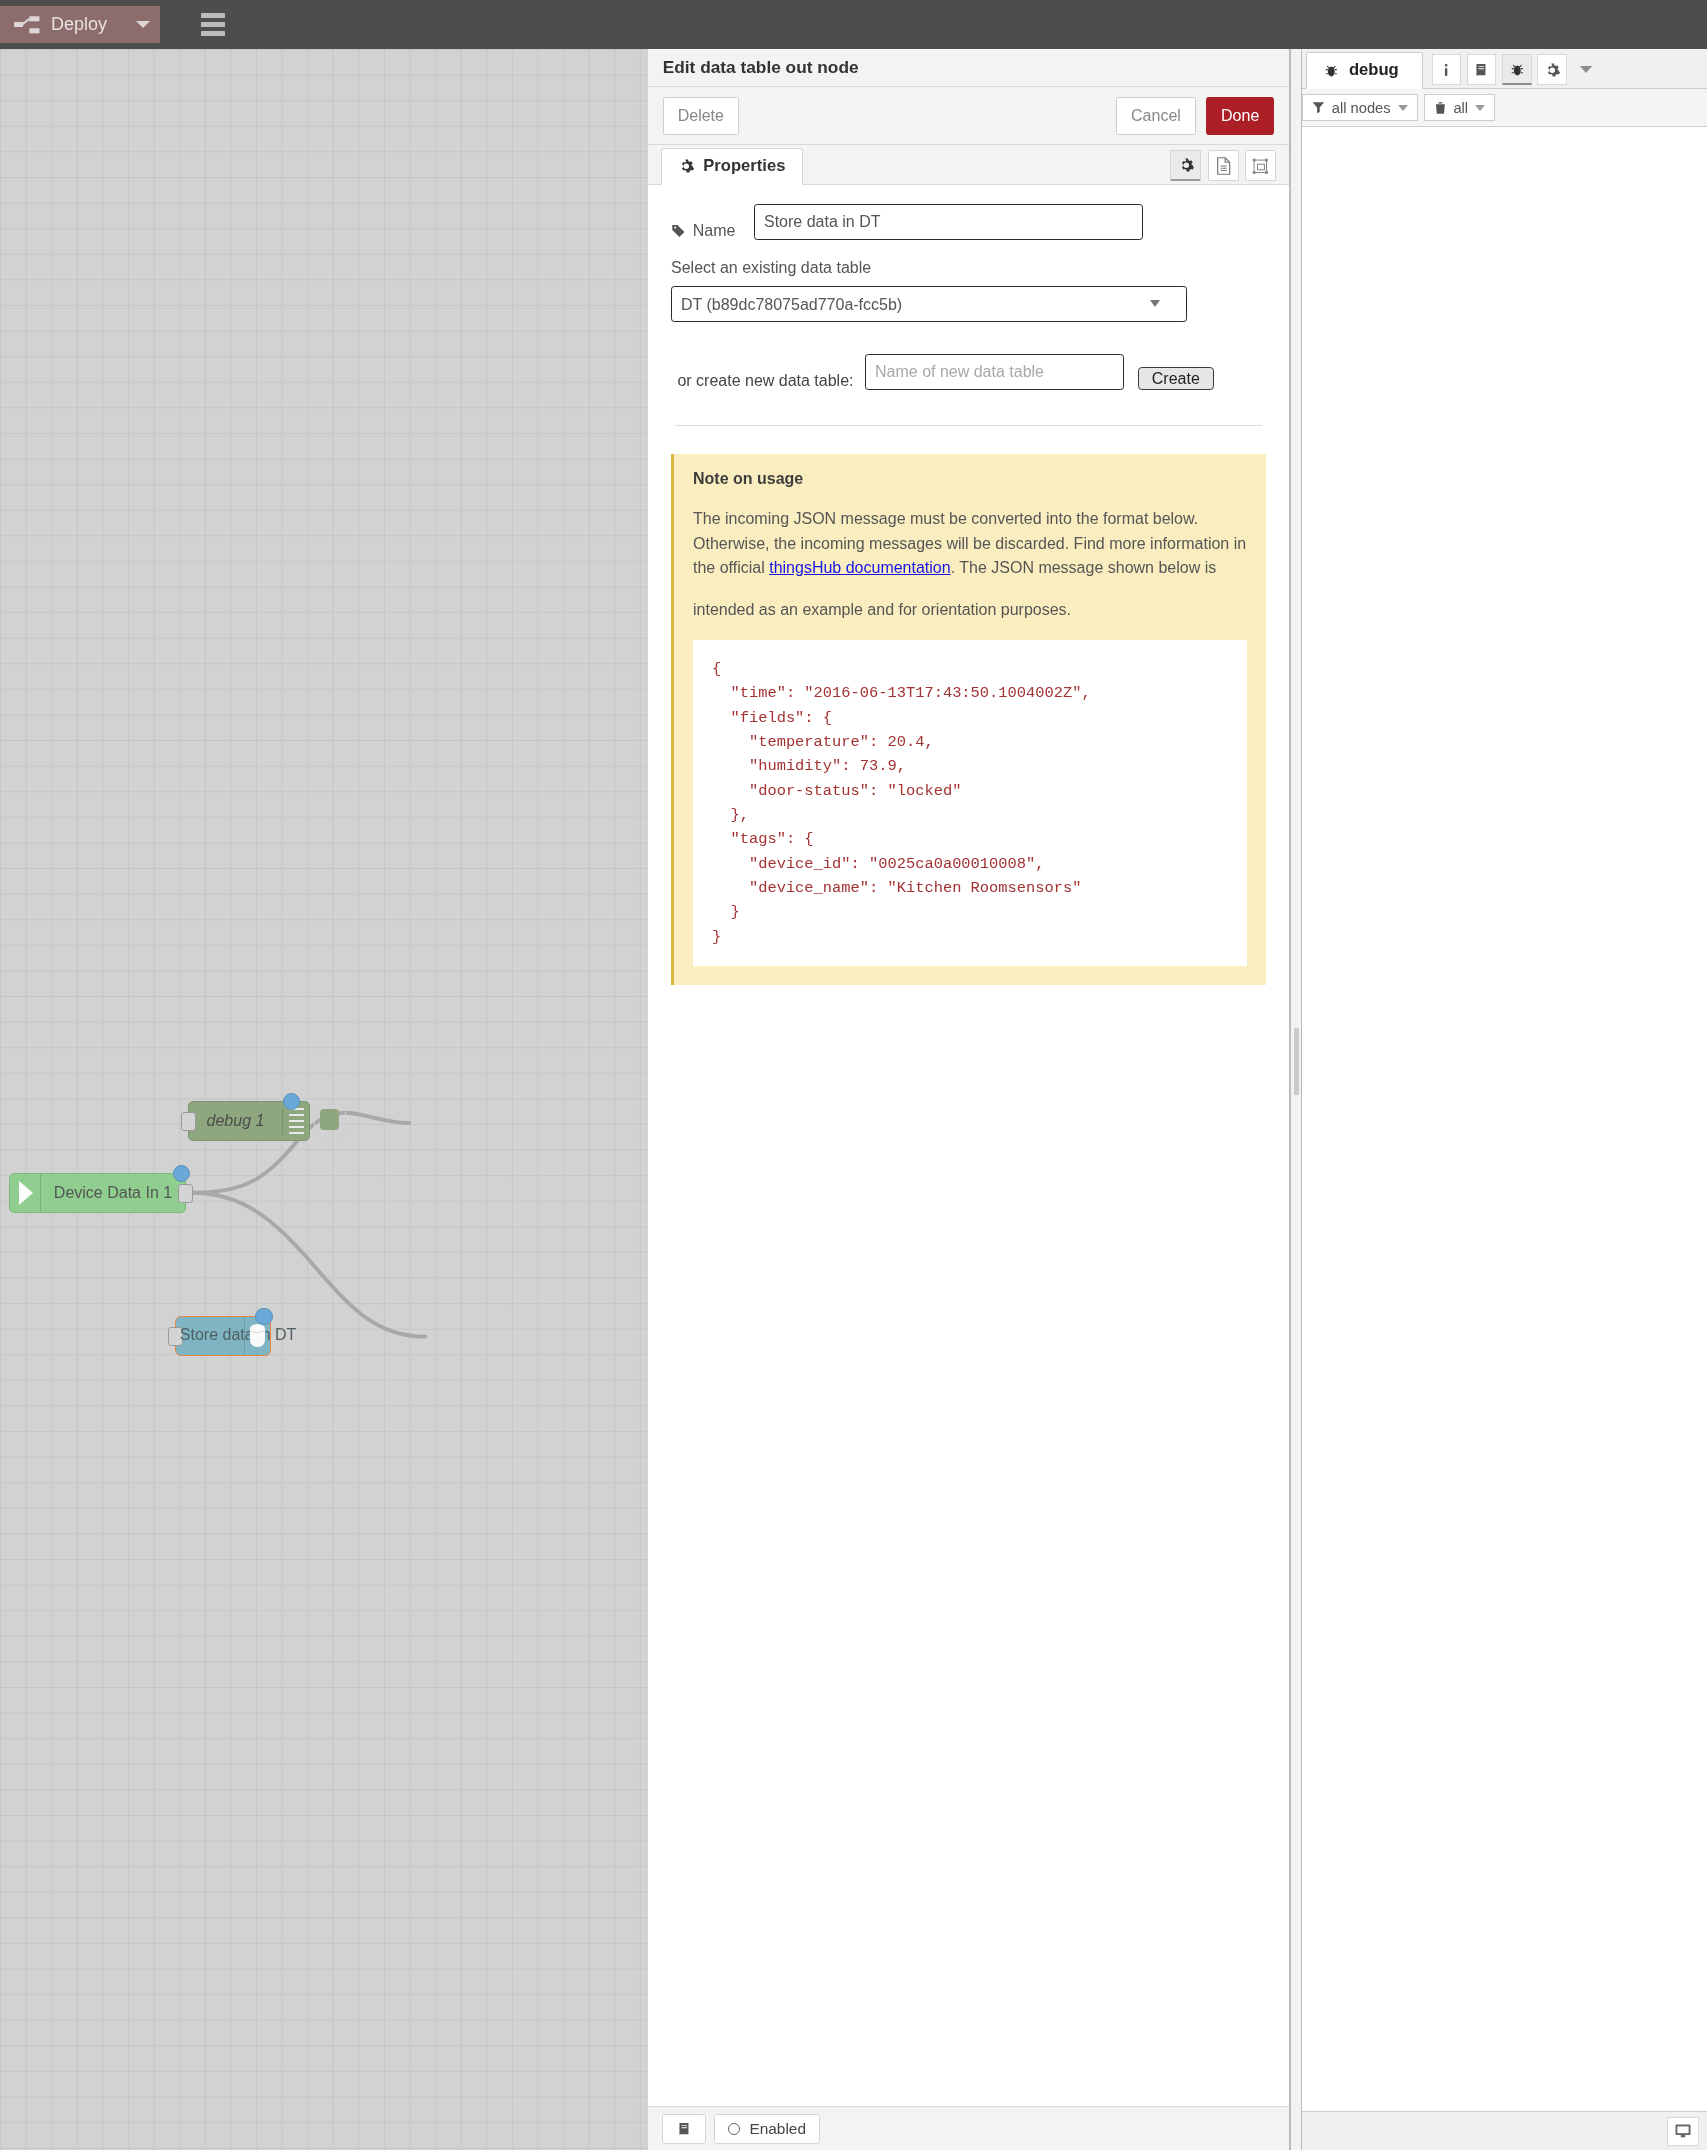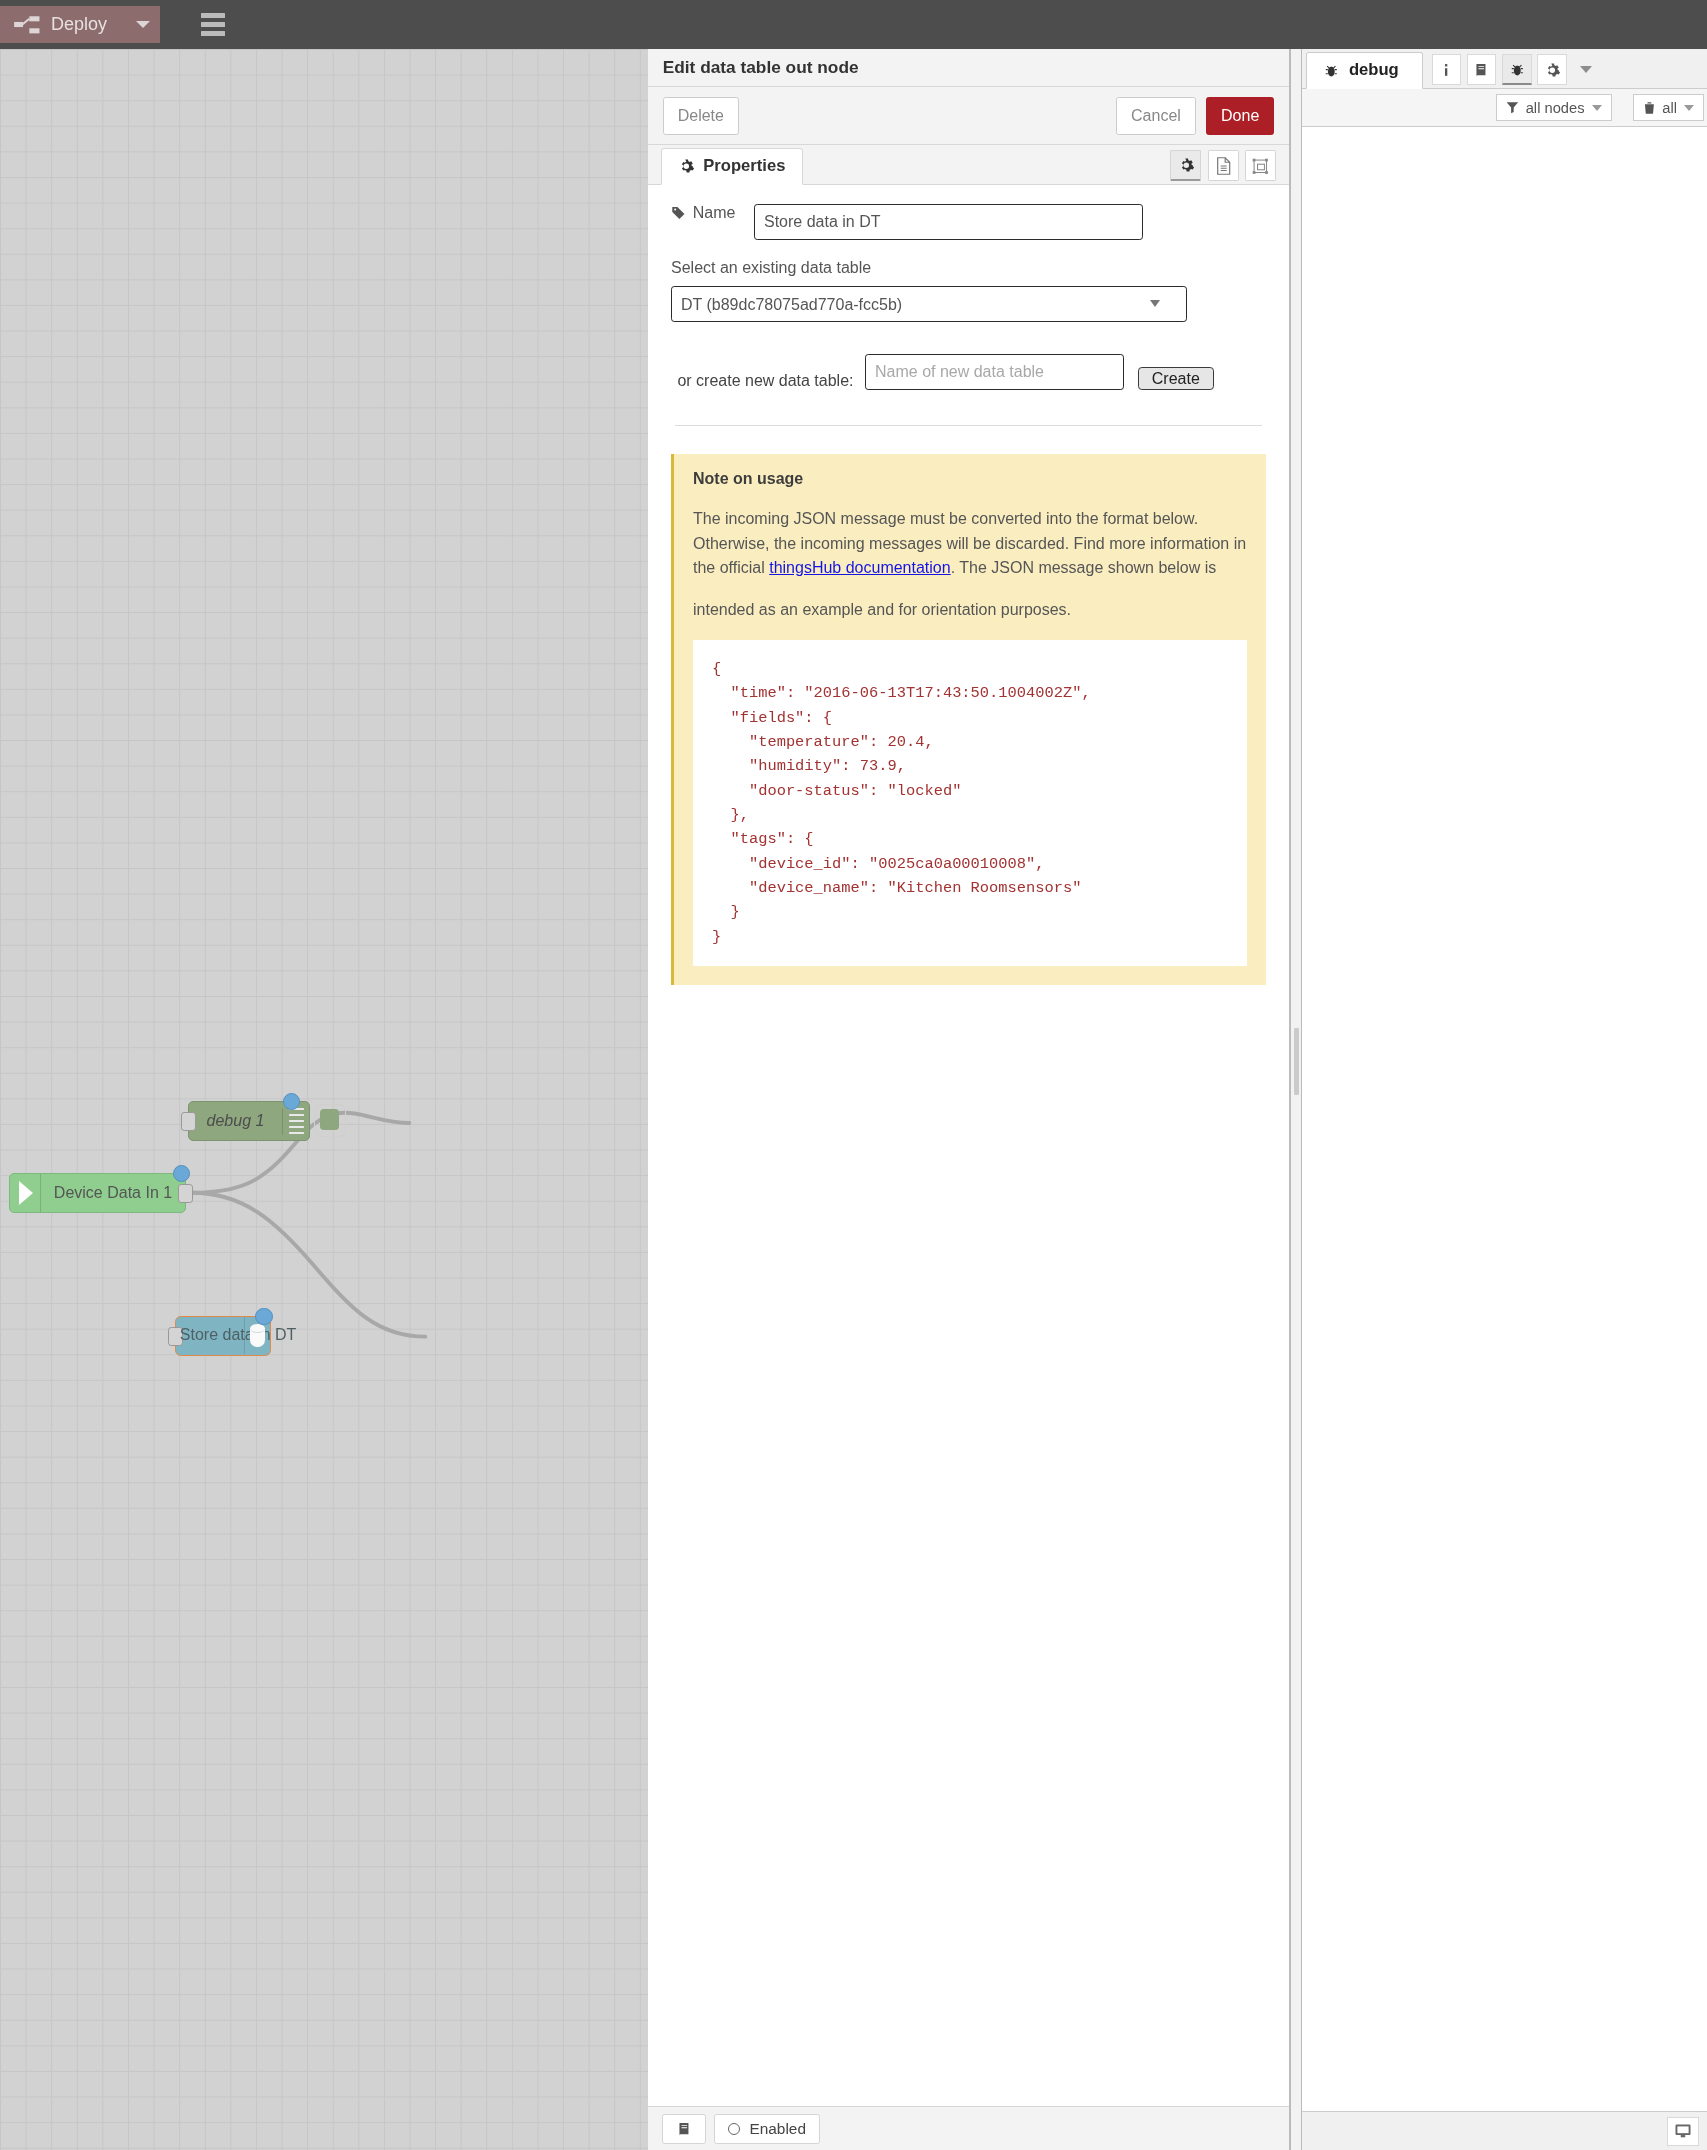--- a/index.html
+++ b/index.html
@@ -194,21 +194,21 @@
   .tab-icons { position: absolute; right: 12.8px; bottom: 2.6px; display: flex; gap: 6.4px; }
   .ticon {
     width: 31px; height: 31px; border: 0.6px solid #d5d5d5; background: #fff;
     display: flex; align-items: center; justify-content: center; cursor: pointer;
     border-radius: 1.3px;
   }
   .ticon.active { background: #eaeaea; border-bottom: 2.6px solid #9a9a9a; }
 
   .dlg-body { flex: 1; overflow: hidden; padding: 19px 23px 0 23px; }
 
-  .row { display: flex; align-items: flex-start; margin-bottom: 19px; }
+  .row { display: flex; align-items: flex-end; margin-bottom: 19px; }
   .field-label {
     width: 83px; font-size: 16px; color: #555;
     display: flex; align-items: center; gap: 6.4px;
   }
   .inp {
     font-family: "Liberation Sans", sans-serif;
     font-size: 16px; color: #555;
     border: 0.6px solid #2b2b2b; border-radius: 3.2px;
     height: 36px; padding: 0 9px; background: #fff;
   }
@@ -318,22 +318,22 @@
     justify-content: center; cursor: pointer;
   }
   .caret-gray {
     width: 0; height: 0;
     border-left: 6.4px solid transparent;
     border-right: 6.4px solid transparent;
     border-top: 7.7px solid #8d8d8d;
   }
   .sb-filterbar {
     height: 38px; background: #f5f5f5; border-bottom: 0.6px solid #ccc;
-    display: flex; align-items: center; justify-content: flex-end;
-    padding-right: 4px; gap: 21px;
+    display: flex; align-items: center; 
+    padding-right: 13px; gap: 6px;
   }
   .filter-btn {
     height: 27px; background: #fff; border: 0.6px solid #ccc;
     display: flex; align-items: center; gap: 7px; padding: 0 9px;
     font-size: 14.7px; color: #555; cursor: pointer;
   }
   .sb-content { flex: 1; background: #fff; }
   .sb-statusbar {
     height: 40px; background: #f0f0f0; border-top: 0.6px solid #ccc;
     display: flex; align-items: center; justify-content: flex-end;

